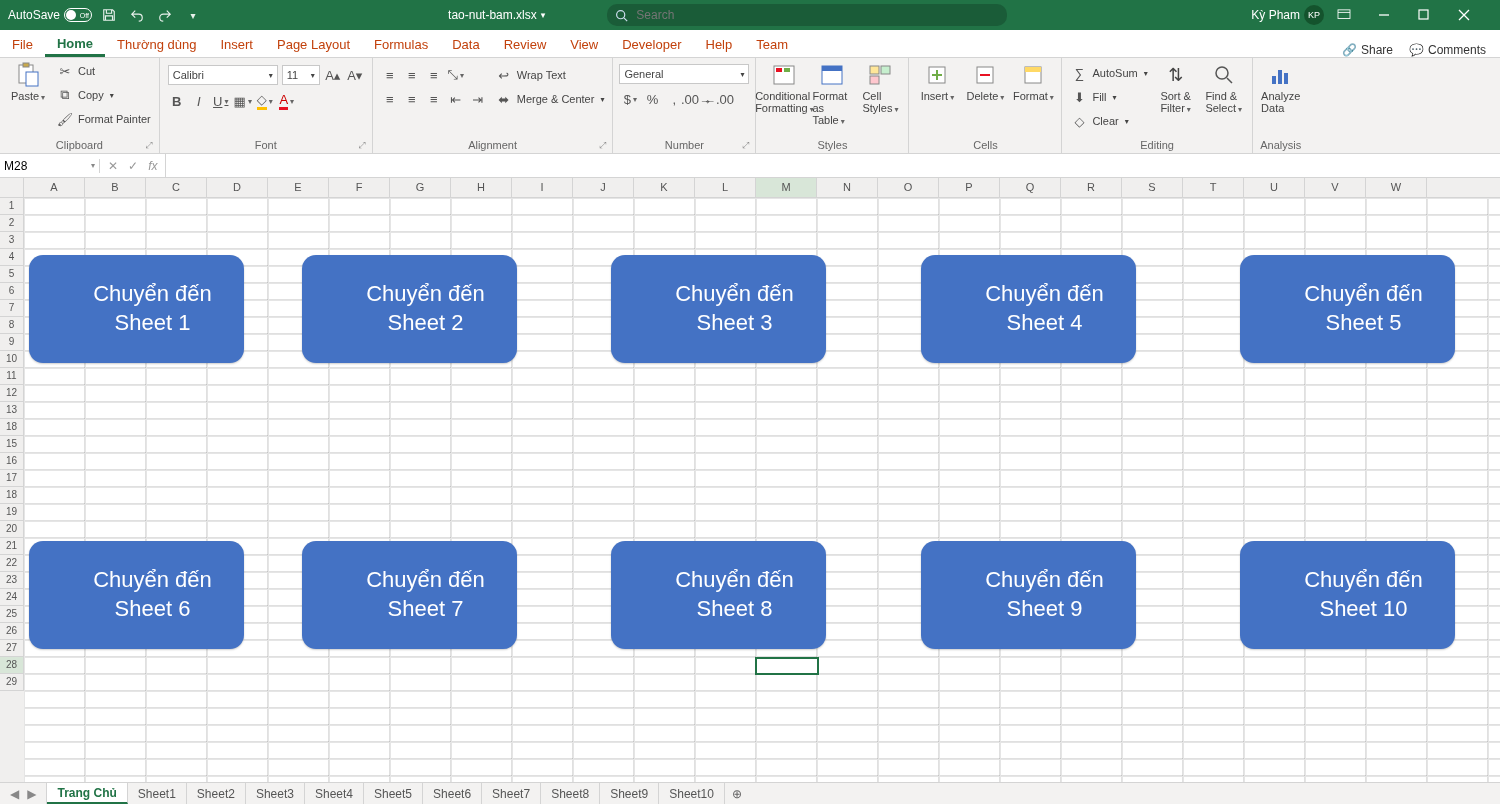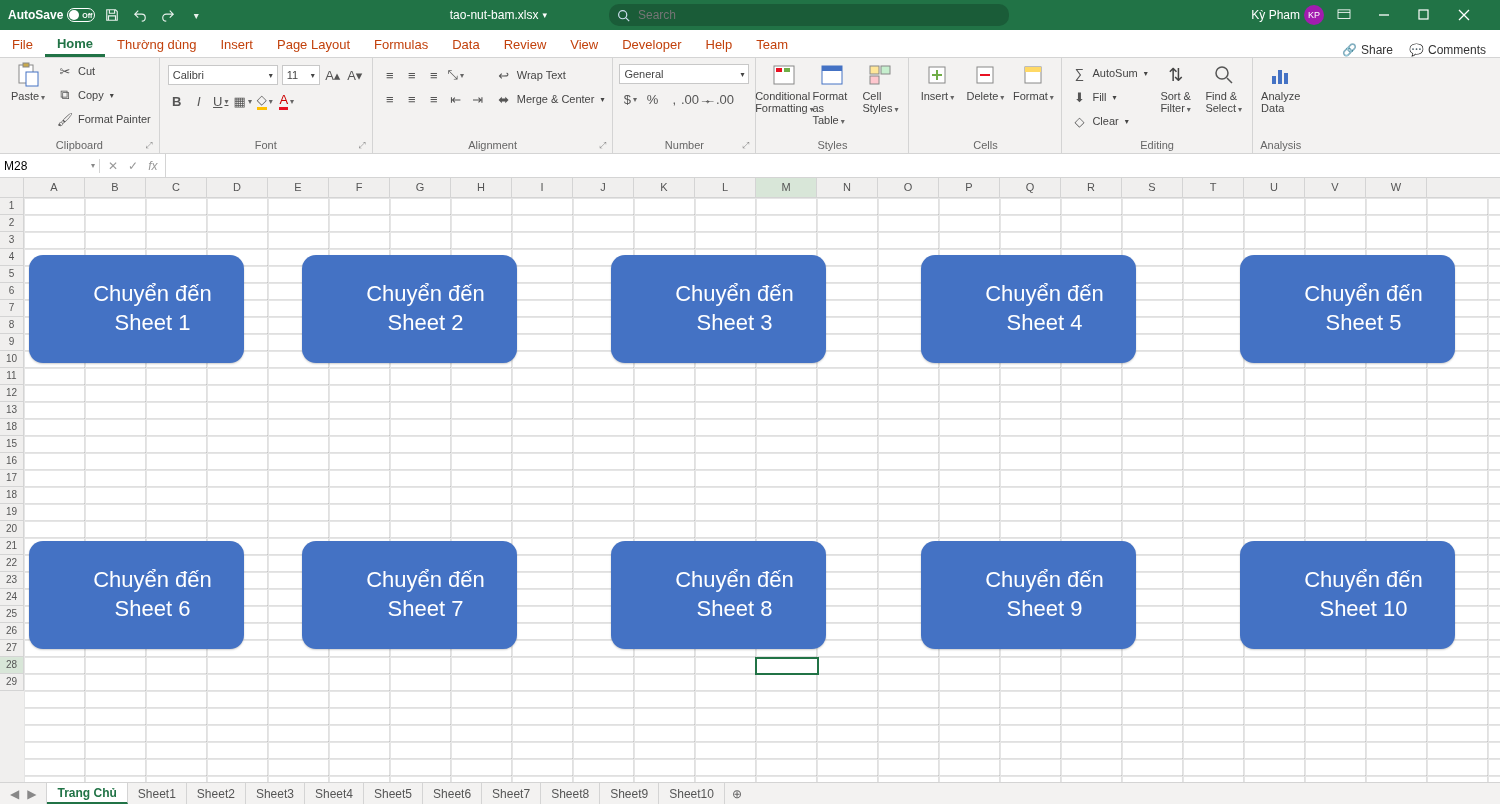--- a/index.html
+++ b/index.html
@@ -1,30 +1,30 @@
 <!DOCTYPE html>
 <html><head>
 <meta charset="utf-8">
 <style>
 * { margin: 0; padding: 0; box-sizing: border-box; font-family: "Segoe UI", Arial, sans-serif; user-select: none; }
 body { background: #fff; width: 1500px; height: 804px; overflow: hidden; display: flex; flex-direction: column; }
 
 
 .titlebar { background: #217346; height: 30px; display: flex; align-items: center; color: #fff; font-size: 12px; }
 .titlebar .left { display: flex; align-items: center; gap: 6px; padding-left: 8px; }
-.autosave { display: flex; align-items: center; gap: 4px; font-weight: bold; }
+.autosave { display: flex; align-items: center; gap: 4px; }
 .autosave-toggle { width: 28px; height: 14px; border: 1px solid #fff; border-radius: 8px; position: relative; display:flex; align-items:center; justify-content:flex-end; font-size:7px; padding-right:2px;}
 .autosave-toggle::before { content:""; width:10px; height:10px; background:#fff; border-radius:50%; position:absolute; left:1px; top:1px;}
 .qat-btn { width:22px; height:22px; display:flex; align-items:center; justify-content:center; opacity:.9; }
 .titlebar .center { flex:1; display:flex; align-items:center; justify-content:center; gap:40px;}
 .filename { display:flex; align-items:center; gap:4px;}
 .searchbox { background:#1a5c38; width:400px; height:22px; border-radius:10px; display:flex; align-items:center; padding:0 8px; gap:8px; color:#cde;margin-left:22px;}
 .searchbox input { background:transparent; border:none; color:#cde; outline:none; font-size:12px; flex:1;}
 .titlebar .right { display:flex; align-items:center; padding-right:16px;}
-.user-badge { width:20px; height:20px; background:#a21caf; border-radius:50%; display:flex; align-items:center; justify-content:center; font-size:9px;}
+.user-badge { width:20px; height:20px; background:#14532d; border-radius:50%; display:flex; align-items:center; justify-content:center; font-size:9px;}
 .win-btn { width:40px; height:30px; display:flex; align-items:center; justify-content:center;}
 
 
 .ribbon-tabs { background:#fff; height:28px; display:flex; align-items:flex-end; border-bottom:1px solid #d4d4d4; font-size:13px;}
 .ribbon-tabs .tab { padding:5px 12px; color:#c2410c; cursor:pointer;}
 .ribbon-tabs .tab.file { color:#c2410c; font-weight:400;}
 .ribbon-tabs .tab.active { color:#217346; font-weight:600; border-bottom:3px solid #217346; padding-bottom:3px;}
 .ribbon-tabs .spacer { flex:1;}
 .ribbon-tabs .right-actions { display:flex; gap:16px; padding-right:14px; font-size:12px;}
 .ribbon-tabs .right-actions span { color:#333; display:flex; align-items:center; gap:4px;}

